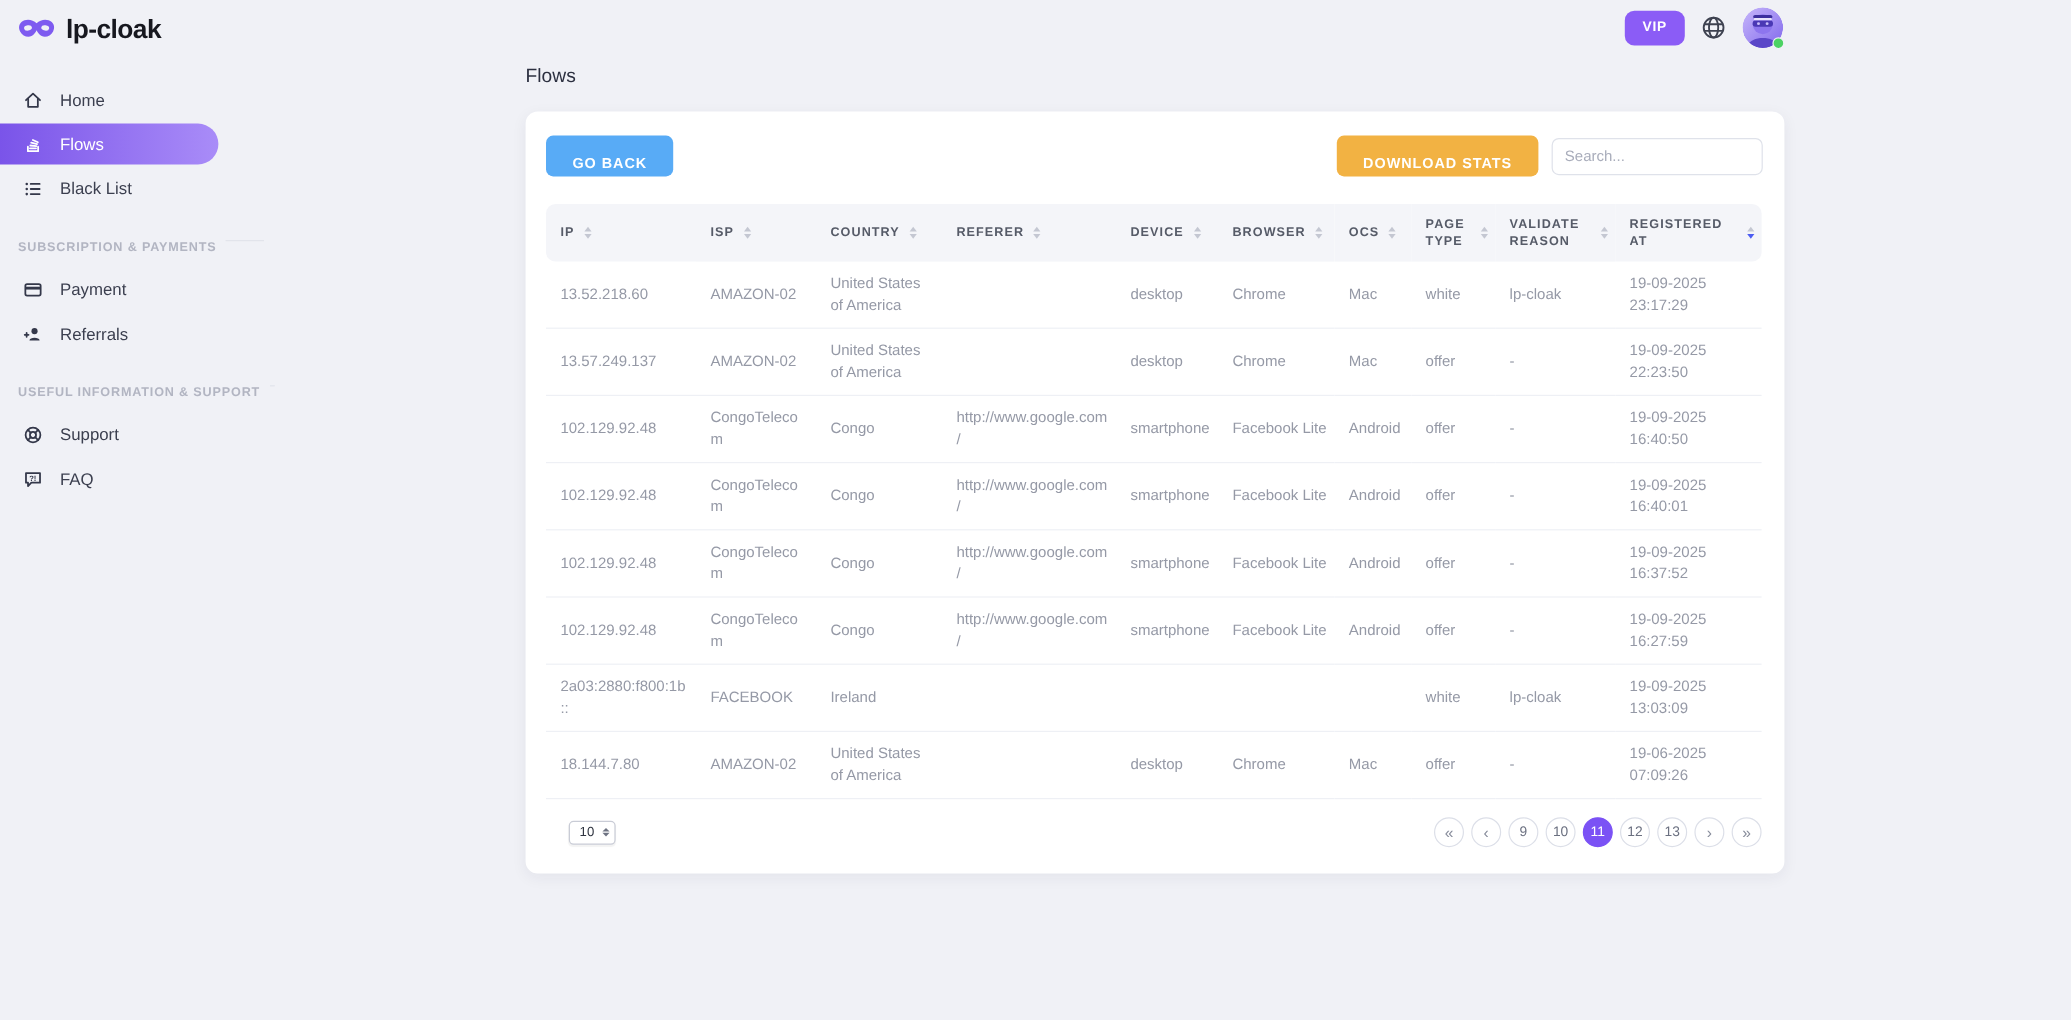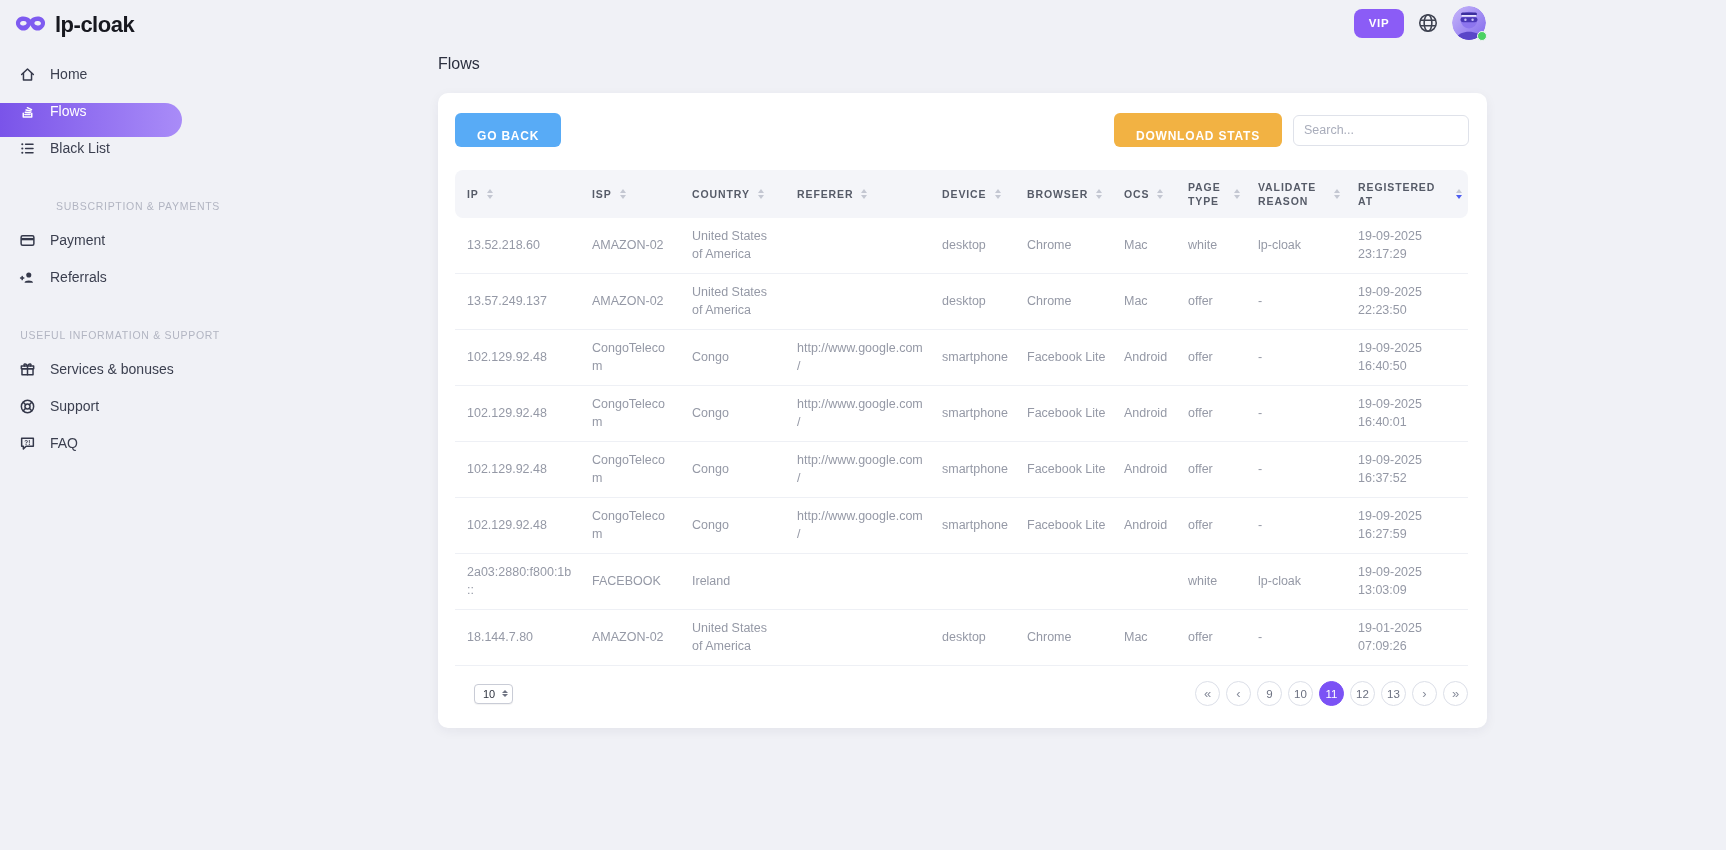--- a/index.html
+++ b/index.html
@@ -11,36 +11,36 @@
     color:#3b3f4f;
     overflow:hidden;
   }
 
   
   .sidebar { position:absolute; left:0; top:0; width:220px; }
   .brand { display:flex; align-items:center; gap:9px; padding:12px 0 0 15px; cursor:pointer; }
   .brand-name { font-size:22px; font-weight:800; color:#17181f; letter-spacing:-0.5px; }
   .nav { margin-top:28px; }
   .nav-item {
-    display:flex; gap:14px;
+    display:flex; align-items:center; gap:14px;
     height:34px; padding-left:18px; margin-bottom:3px;
     font-size:14px; color:#3b3f4f; cursor:pointer;
   }
   .nav-item .icn { display:flex; width:18px; justify-content:center; color:#34384a; }
   .nav-item.active {
     width:182px; border-radius:0 18px 18px 0;
     background:linear-gradient(90deg,#7a54e9 0%,#a98cf8 100%);
     color:#ffffff; font-weight:500;
   }
   .nav-item.active .icn { color:#ffffff; }
   .section-header {
-    display:flex; align-items:flex-end; gap:8px;
+    display:flex; align-items:flex-start; gap:8px;
     margin:26px 0 12px 0; padding-left:15px;
-    font-size:10.5px; font-weight:400; letter-spacing:0.7px;
-    color:#b2b5c2; text-transform:uppercase; white-space:nowrap;flex-direction:column;
+    font-size:10.5px; font-weight:700; letter-spacing:0.7px;
+    color:#b2b5c2; text-transform:uppercase; white-space:nowrap;
   }
   .section-header .rule { flex:1; height:1px; background:#e2e4eb; margin-right:0; min-width:4px; }
 
   
   .topbar-right {
     position:absolute; top:6px; right:240px;
     display:flex; align-items:center; gap:13px;
   }
   .vip-btn {
     width:50px; height:29px; border:none; border-radius:8px;
@@ -188,32 +188,20 @@
             <circle cx="9.2" cy="5.6" r="2.4" fill="currentColor" stroke="none"></circle>
             <path d="M5.2 13 c0-3 8-3 8 0 Z" fill="currentColor" stroke="none"></path>
             <path d="M3 7 v3 M1.5 8.5 h3"></path>
           </svg>
         </span>
         <span>Referrals</span>
       </div>
       <div class="section-header">
         <span>Useful information &amp; support</span>
         <span class="rule"></span>
-      </div>
-      <div class="nav-item">
-        <span class="icn">
-          <svg viewBox="0 0 16 16" width="17" height="17" fill="none" stroke="currentColor" stroke-width="1.4" stroke-linecap="round" stroke-linejoin="round">
-            <rect x="2.8" y="7.2" width="10.4" height="5.8"></rect>
-            <rect x="2.2" y="4.8" width="11.6" height="2.4"></rect>
-            <path d="M8 4.8 V13"></path>
-            <path d="M8 4.6 C6.2 1.6 3.6 3 5.2 4.6"></path>
-            <path d="M8 4.6 C9.8 1.6 12.4 3 10.8 4.6"></path>
-          </svg>
-        </span>
-        <span>Services &amp; bonuses</span>
       </div>
       <div class="nav-item">
         <span class="icn">
           <svg viewBox="0 0 16 16" width="17" height="17" fill="none" stroke="currentColor" stroke-width="1.4" stroke-linecap="round" stroke-linejoin="round">
             <circle cx="8" cy="8" r="5.8"></circle>
             <circle cx="8" cy="8" r="2.4"></circle>
             <path d="M4 4 l2.3 2.3 M12 4 l-2.3 2.3 M4 12 l2.3-2.3 M12 12 l-2.3-2.3"></path>
           </svg>
         </span>
         <span>Support</span>
@@ -472,21 +460,21 @@
           <tr>
             <td>18.144.7.80</td>
             <td>AMAZON-02</td>
             <td>United States of America</td>
             <td></td>
             <td>desktop</td>
             <td>Chrome</td>
             <td>Mac</td>
             <td>offer</td>
             <td>-</td>
-            <td>19-01-2025 07:09:26</td>
+            <td>19-06-2025 07:09:26</td>
           </tr>
         </tbody>
     </table>
 
     <div class="table-footer">
       <div class="page-size">
         <span>10</span>
         <span class="stepper">
           <span class="tri-up"></span>
             <span class="tri-down"></span>

